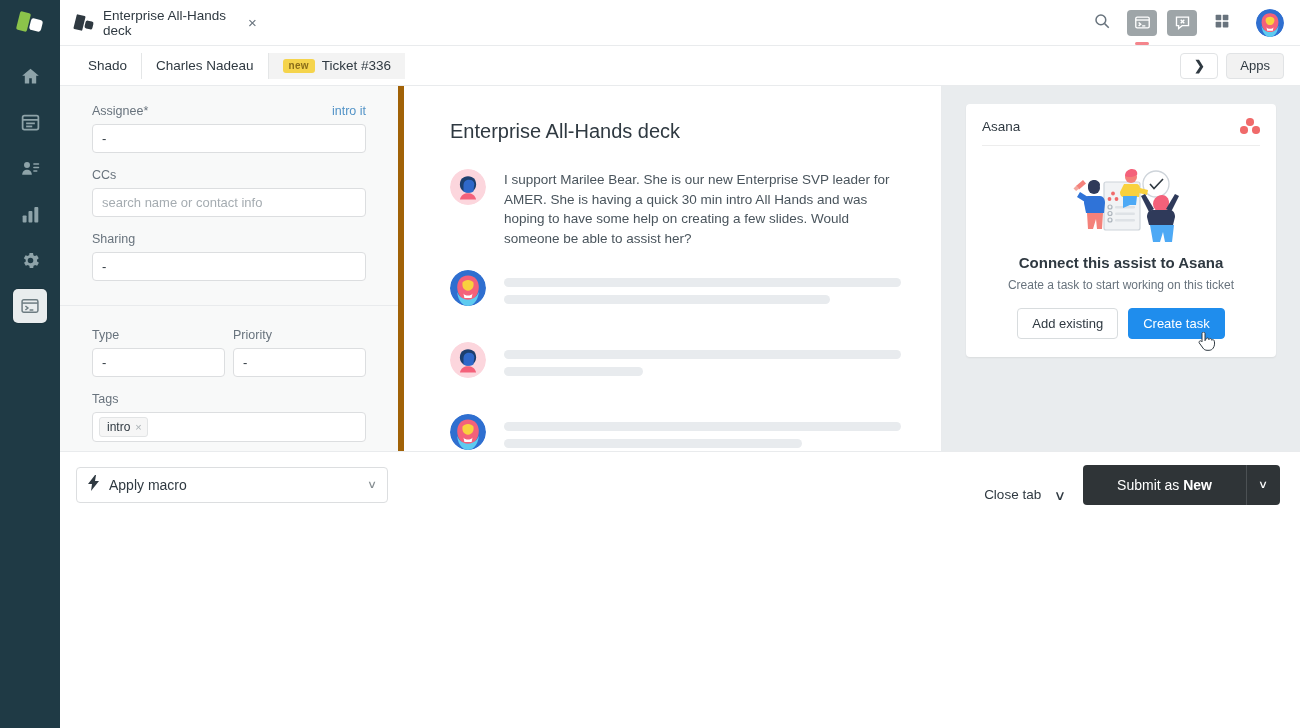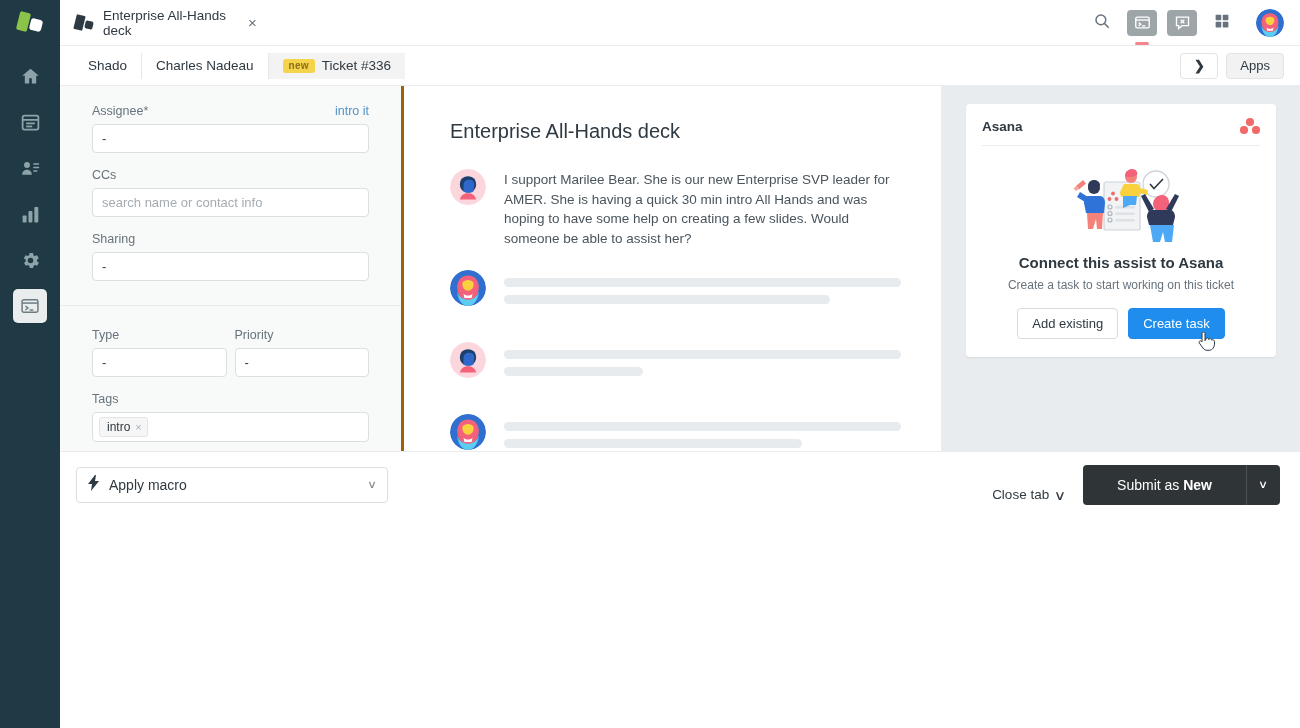--- a/index.html
+++ b/index.html
@@ -113,21 +113,21 @@
     font-size: 13px; color: #2f3941; padding: 0 13px; display:flex; align-items:center;
     cursor: pointer;
   }
 
   
   .body { flex: 1; display: flex; min-height: 0; }
 
   
   .props {
     width: 344px; flex: 0 0 344px; background: #f8f9f9;
-    border-right: 3px solid #a16207; padding: 18px 32px 0 32px;
+    border-right: 6px solid #a16207; padding: 18px 32px 0 32px;
     overflow: hidden;
   }
   .field { margin-bottom: 15px; }
   .flabel {
     font-size: 12.5px; color: #68737d; margin-bottom: 6px; display: flex;
     align-items: baseline; justify-content: space-between;
   }
   .takeit { font-size: 12.5px; color: #5293c7; cursor: pointer; }
   .fbox {
     height: 29px; background: #fff; border: 1px solid #dcdee0; border-radius: 4px;
@@ -168,21 +168,21 @@
   
   .apps-col {
     width: 358px; flex: 0 0 358px; background: #e9ecee; padding: 18px 24px;
     overflow: hidden;
   }
   .card {
     background: #ffffff; border-radius: 4px; box-shadow: 0 1px 2px rgba(0,0,0,.07);
     padding: 14px 16px 18px 16px;
   }
   .card-head { display: flex; align-items: center; justify-content: space-between; }
-  .card-title { font-size: 13.5px; color: #2f3941; font-weight: bold; }
+  .card-title { font-size: 13.5px; color: #2f3941; font-weight: normal; }
   .asana-dots { position: relative; width: 20px; height: 16px; }
   .asana-dots i {
     position: absolute; width: 7.5px; height: 7.5px; border-radius: 50%; background: #f06a6a;
   }
   .asana-dots i:nth-child(1) { left: 6px; top: 0; }
   .asana-dots i:nth-child(2) { left: 0px; top: 8px; }
   .asana-dots i:nth-child(3) { left: 12px; top: 8px; }
   .card-rule { height: 1px; background: #ededed; margin: 11px 0 0 0; }
   .card-art { display: flex; justify-content: center; margin: 14px 0 8px 0; }
   .card-h { text-align: center; font-size: 15px; font-weight: bold; color: #2f3941; margin-top: 6px; }
@@ -205,21 +205,21 @@
   }
   .macro {
     width: 312px; height: 36px; border: 1px solid #dcdee0; border-radius: 4px;
     background: #fff; display: flex; align-items: center; padding: 0 11px;
     gap: 9px; cursor: pointer;
   }
   .macro .lbl { font-size: 14px; color: #2f3941; flex: 1; }
   .macro .cv { color: #868e92; font-size: 11px; }
   .footer-right { margin-left: auto; display: flex; align-items: center; gap: 18px; }
   .closetab {
-    font-size: 13.5px; color: #2f3941; display: flex; align-items: center; gap: 6px;
+    font-size: 13.5px; color: #2f3941; display: flex; align-items: center; gap: 14px;
     cursor: pointer;
     margin-top: 20px;
   }
   .submit-group { display: flex; height: 40px; justify-content: center; }
   .submit-main {
     background: #2f3437; color: #fff; border: none; font-size: 14px;
     padding: 0 34px; border-radius: 4px 0 0 4px; cursor: pointer;
     font-family: "Liberation Sans", sans-serif;
   }
   .submit-main b { font-weight: bold; }

